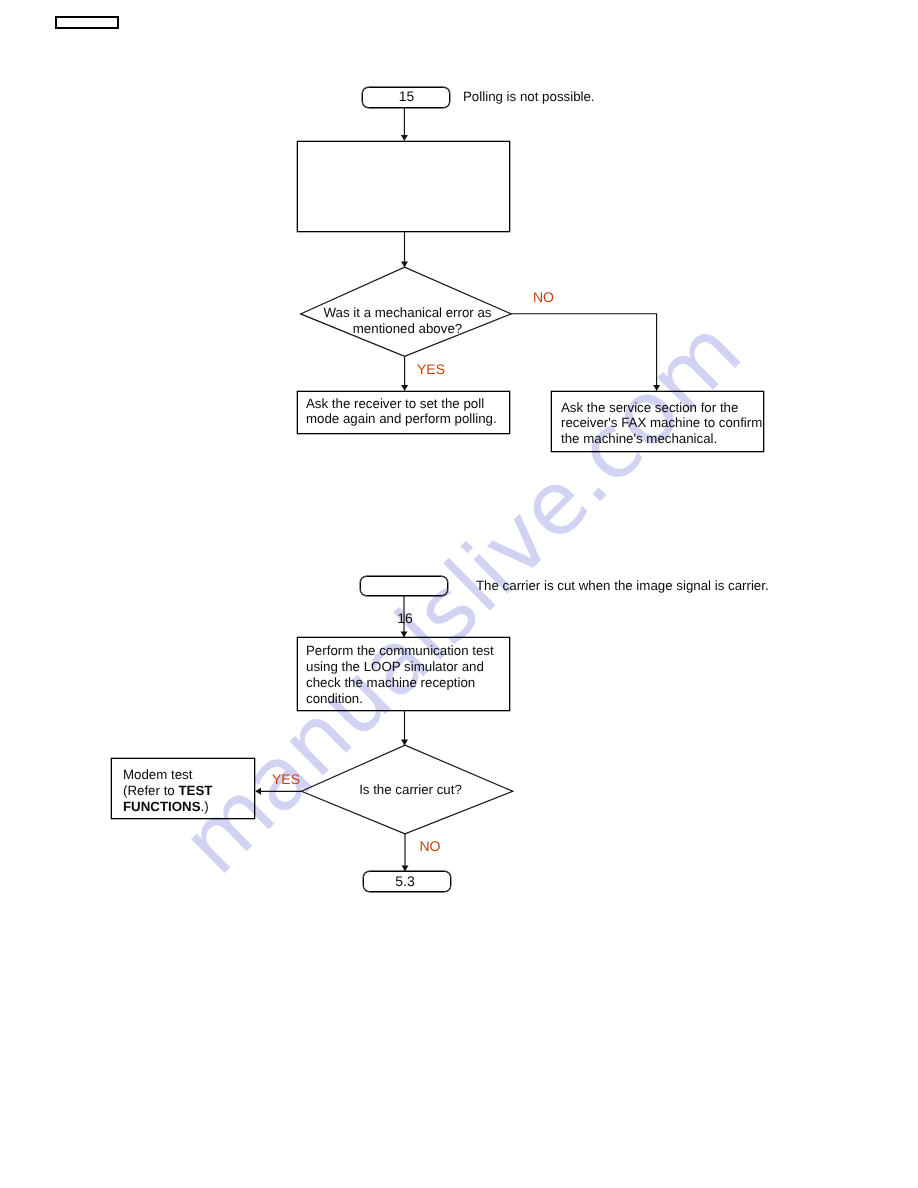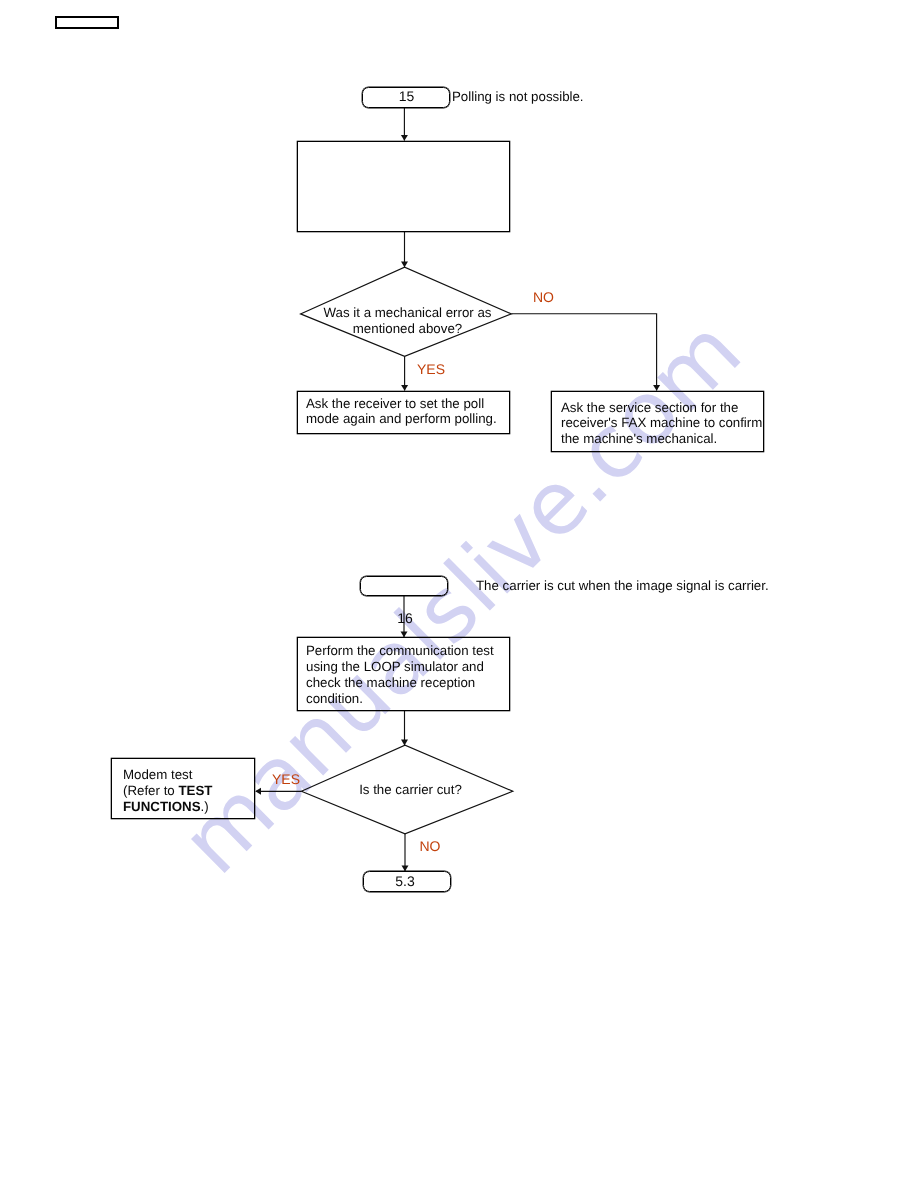--- a/index.html
+++ b/index.html
@@ -74,21 +74,21 @@
       <polygon points="255.2,791.3 261.0,787.8 261.0,794.8"></polygon>
       <polygon points="405,871.3 401.5,865.5 408.5,865.5"></polygon>
     </g>
   </svg>
 
   <div class="node hdrrect" style="left:55px;top:16px;width:64px;height:13px;"></div>
 
   <div class="node term" style="left:362px;top:87px;width:88px;height:21px;"></div>
   <div class="termlbl" style="left:362px;top:89px;width:89px;">15</div>
 
-  <div class="lbl" style="left:452px;top:88.5px;">Polling is not possible.</div>
+  <div class="lbl" style="left:463px;top:88.5px;">Polling is not possible.</div>
 
   <div class="node rect" style="left:297px;top:140.5px;width:213px;height:91.5px;"></div>
 
   <div class="ctext" style="left:307.5px;top:304.7px;width:200px;">Was it a mechanical error as
 mentioned above?</div>
 
   <div class="ynlbl" style="left:533px;top:290px;">NO</div>
   <div class="ynlbl" style="left:417px;top:362px;">YES</div>
 
   <div class="node rect" style="left:297px;top:390.5px;width:213px;height:43px;"></div>

